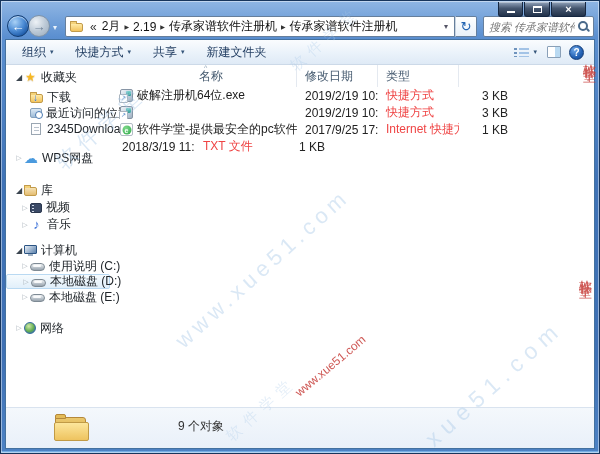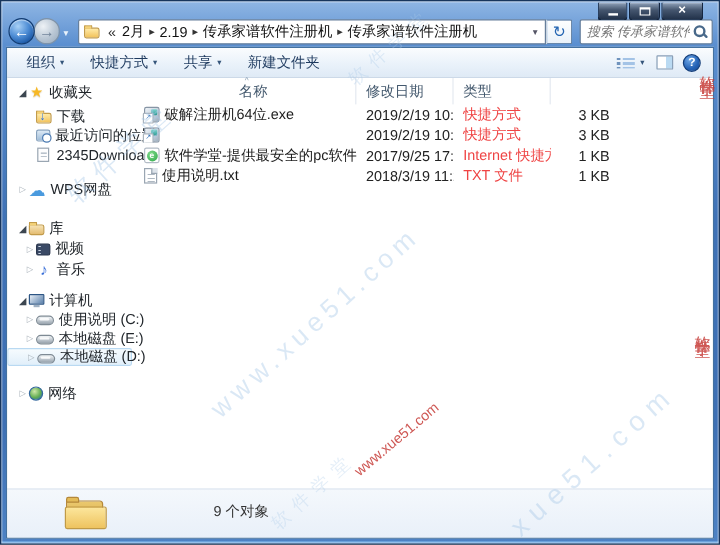--- a/index.html
+++ b/index.html
@@ -282,29 +282,29 @@
         <div class="srow ind1">
           <span class="tg open">◢</span>
           <span class="imonitor pc"></span>
           <span class="lbl">计算机</span>
         </div>
         <div class="srow ind2t">
           <span class="tg">▷</span>
           <span class="idisk"></span>
           <span class="lbl">使用说明 (C:)</span>
         </div>
+        <div class="srow ind2t hov">
+          <span class="tg">▷</span>
+          <span class="idisk"></span>
+          <span class="lbl">本地磁盘 (D:)</span>
+        </div>
         <div class="srow ind2t">
           <span class="tg">▷</span>
           <span class="idisk"></span>
           <span class="lbl">本地磁盘 (E:)</span>
-        </div>
-        <div class="srow ind2t hov">
-          <span class="tg">▷</span>
-          <span class="idisk"></span>
-          <span class="lbl">本地磁盘 (D:)</span>
         </div>
 
         <div class="gap" style="height:15px"></div>
         <div class="srow ind1">
           <span class="tg">▷</span>
           <span class="iglobe"></span>
           <span class="lbl">网络</span>
         </div>
       </div>
 
@@ -342,24 +342,20 @@
         <div class="frow">
           <div class="fc name">
               <span class="iinet"></span>
               <span>软件学堂-提供最安全的pc软件_免费Mac...</span>
             </div>
           <div class="fc date">2017/9/25 17:18</div>
           <div class="fc type">Internet 快捷方式</div>
           <div class="fc size">1 KB</div>
         </div>
         <div class="frow">
-          <div class="fc name">
-              <span class="itxt"></span>
-              <span>使用说明.txt</span>
-            </div>
           <div class="fc date">2018/3/19 11:29</div>
           <div class="fc type">TXT 文件</div>
           <div class="fc size">1 KB</div>
         </div>
       </div>
     </div>
 
     <div class="statusbar">
       <div class="folder-big">
           <span class="tab"></span>

